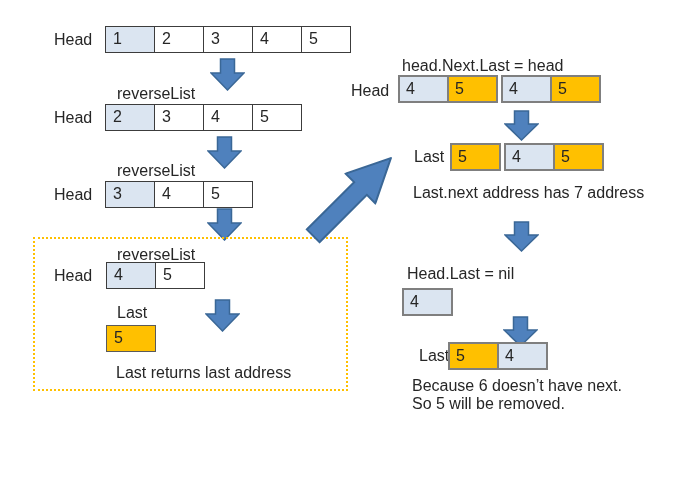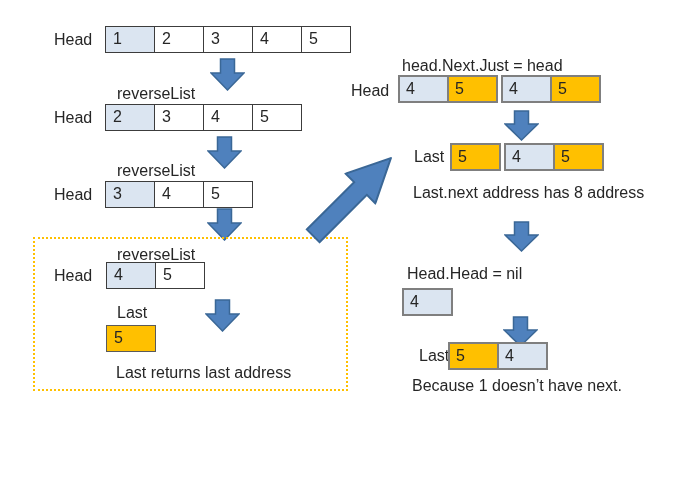--- a/index.html
+++ b/index.html
@@ -109,21 +109,21 @@
   </div>
   <div class="abs cell-gold-l" style="left:106px;top:325px">5</div>
   <div class="abs lbl" style="left:116px;top:363px">Last returns last address</div>
 
   <div class="abs big-arrow-wrap" style="left:296px;top:175px">
     <svg width="112" height="44" viewBox="0 0 112 44">
         <polygon points="1,13 68,13 68,1 111,22 68,43 68,31 1,31" fill="var(--arrow-fill,#4f81bd)" stroke="var(--arrow-stroke,#3a6796)" stroke-width="2"></polygon>
       </svg>
   </div>
 
-  <div class="abs lbl" style="left:402px;top:56px">head.Next.Just = head</div>
+  <div class="abs lbl" style="left:402px;top:56px">head.Next.Last = head</div>
   <div class="abs lbl" style="left:351px;top:81px">Head</div>
   <div class="abs row" style="left:398px;top:75px">
     <div class="cell-r c-blue">4</div>
     <div class="cell-r c-gold">5</div>
     <div class="gap"></div>
     <div class="cell-r c-blue">4</div>
     <div class="cell-r c-gold">5</div>
   </div>
   <div class="abs" style="left:504px;top:110px">
     <svg width="35" height="31" viewBox="0 0 35 31">
@@ -131,36 +131,37 @@
       </svg>
   </div>
 
   <div class="abs lbl" style="left:414px;top:147px">Last</div>
   <div class="abs row" style="left:450px;top:143px">
     <div class="cell-r c-gold">5</div>
     <div class="gap"></div>
     <div class="cell-r c-blue">4</div>
     <div class="cell-r c-gold">5</div>
   </div>
-  <div class="abs lbl" style="left:413px;top:183px">Last.next address has 8 address</div>
+  <div class="abs lbl" style="left:413px;top:183px">Last.next address has 7 address</div>
   <div class="abs" style="left:504px;top:221px">
     <svg width="35" height="31" viewBox="0 0 35 31">
         <polygon points="10.5,1 24.5,1 24.5,14 34,14 17.5,30 1,14 10.5,14" fill="var(--arrow-fill,#4f81bd)" stroke="var(--arrow-stroke,#3a6796)" stroke-width="1.5"></polygon>
       </svg>
   </div>
 
-  <div class="abs lbl" style="left:407px;top:264px">Head.Head = nil</div>
+  <div class="abs lbl" style="left:407px;top:264px">Head.Last = nil</div>
   <div class="abs cell-r c-blue" style="left:402px;top:288px">4</div>
   <div class="abs" style="left:503px;top:316px">
     <svg width="35" height="31" viewBox="0 0 35 31">
         <polygon points="10.5,1 24.5,1 24.5,14 34,14 17.5,30 1,14 10.5,14" fill="var(--arrow-fill,#4f81bd)" stroke="var(--arrow-stroke,#3a6796)" stroke-width="1.5"></polygon>
       </svg>
   </div>
 
   <div class="abs lbl" style="left:419px;top:346px">Last</div>
   <div class="abs row" style="left:448px;top:342px">
     <div class="cell-r c-gold">5</div>
     <div class="cell-r c-blue">4</div>
   </div>
-  <div class="abs lbl" style="left:412px;top:376px">Because 1 doesn’t have next.</div>
+  <div class="abs lbl" style="left:412px;top:376px">Because 6 doesn’t have next.</div>
+  <div class="abs lbl" style="left:412px;top:394px">So 5 will be removed.</div>
 
 
 </div>
 
 </body></html>

